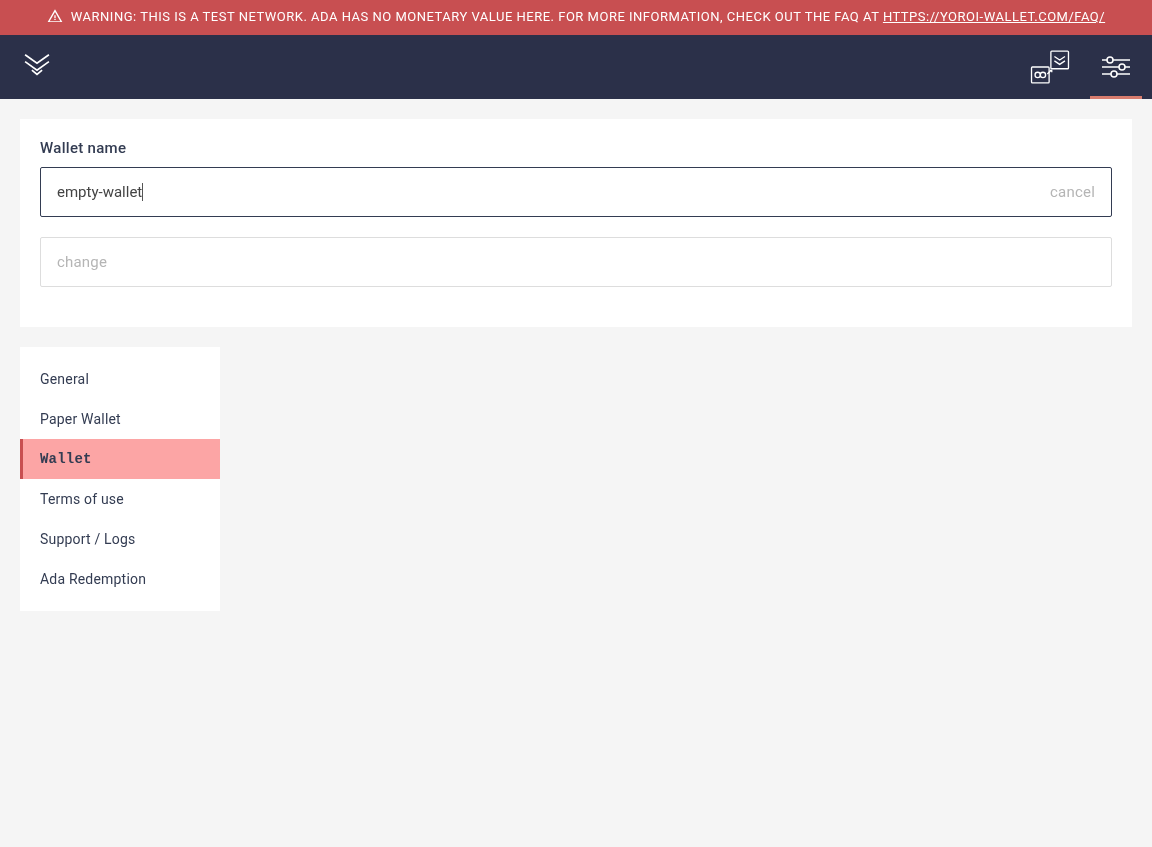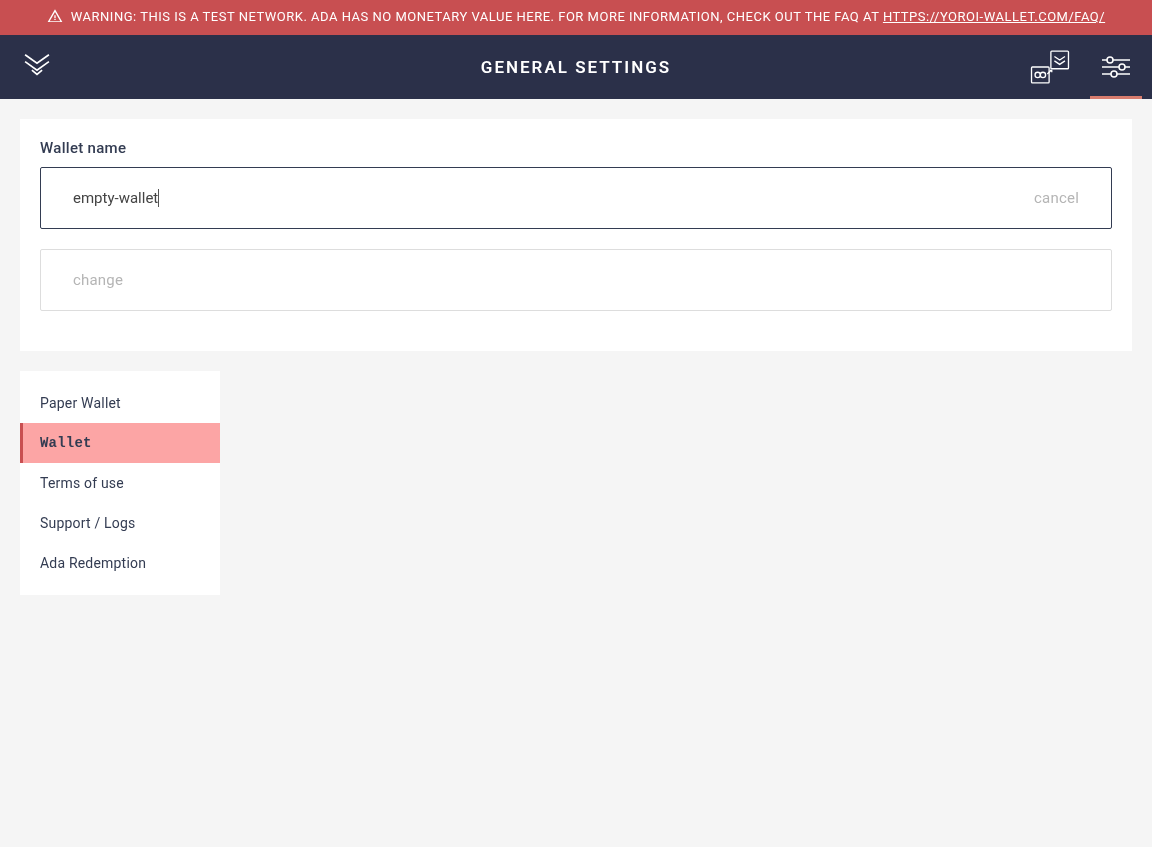--- a/index.html
+++ b/index.html
@@ -97,24 +97,24 @@
     .field-label {
       color: #333C52;
       font-size: 15px;
       font-weight: 500;
       letter-spacing: 0.3px;
       margin-bottom: 10px;
     }
     .field-input-row {
       border: 1px solid #ddd;
       border-radius: 2px;
-      height: 62px;
-      display: flex;
-      align-items: center;
-      padding: 0 32px;
+      height: 50px;
+      display: flex;
+      align-items: center;
+      padding: 0 16px;
     }
     .field-input-row.active {
       border-color: #333C52;
     }
     .field-input {
       flex: 1;
       border: none;
       outline: none;
       font-size: 15px;
       color: #444;
@@ -168,21 +168,20 @@
 </div>
 
 <div class="topbar">
   <div>
     <svg class="topbar-logo" viewBox="0 0 40 40" fill="none" stroke="#fff" stroke-width="2">
       <path d="M6 8 L20 18 L34 8"></path>
       <path d="M6 16 L20 26 L34 16"></path>
       <path d="M14 26 L20 31 L26 26"></path>
     </svg>
   </div>
-  <div class="topbar-title">GENERAL SETTINGS</div>
   <div class="topbar-actions">
     <div class="topbar-icon-btn">
       <svg width="44" height="40" viewBox="0 0 50 44" fill="none" stroke="#fff" stroke-width="1.5">
         <rect x="26" y="4" width="20" height="20" rx="1"></rect>
         <path d="M30 10 L36 14 L42 10 M30 15 L36 19 L42 15"></path>
         <rect x="4" y="22" width="20" height="18" rx="1"></rect>
         <circle cx="11" cy="31" r="3"></circle>
         <circle cx="17" cy="31" r="3"></circle>
         <path d="M22 30 L26 26 M25 26 L27 26 L27 28"></path>
       </svg>
@@ -214,19 +213,20 @@
 
     <div class="field-block">
       <div class="field-input-row">
         <span class="field-action">change</span>
       </div>
     </div>
 
   </div>
 
   <div class="sidebar">
+    <div class="sidebar-item">General</div>
     <div class="sidebar-item">Paper Wallet</div>
     <div class="sidebar-item active">Wallet</div>
     <div class="sidebar-item">Terms of use</div>
     <div class="sidebar-item">Support / Logs</div>
     <div class="sidebar-item">Ada Redemption</div>
   </div>
 </div>
 
 </body></html>

